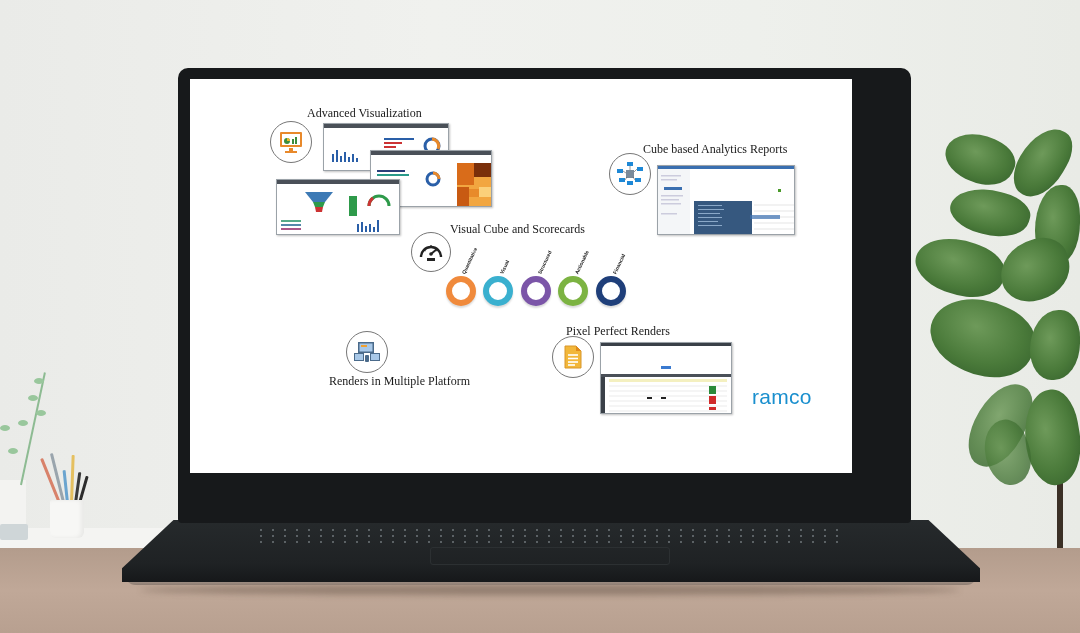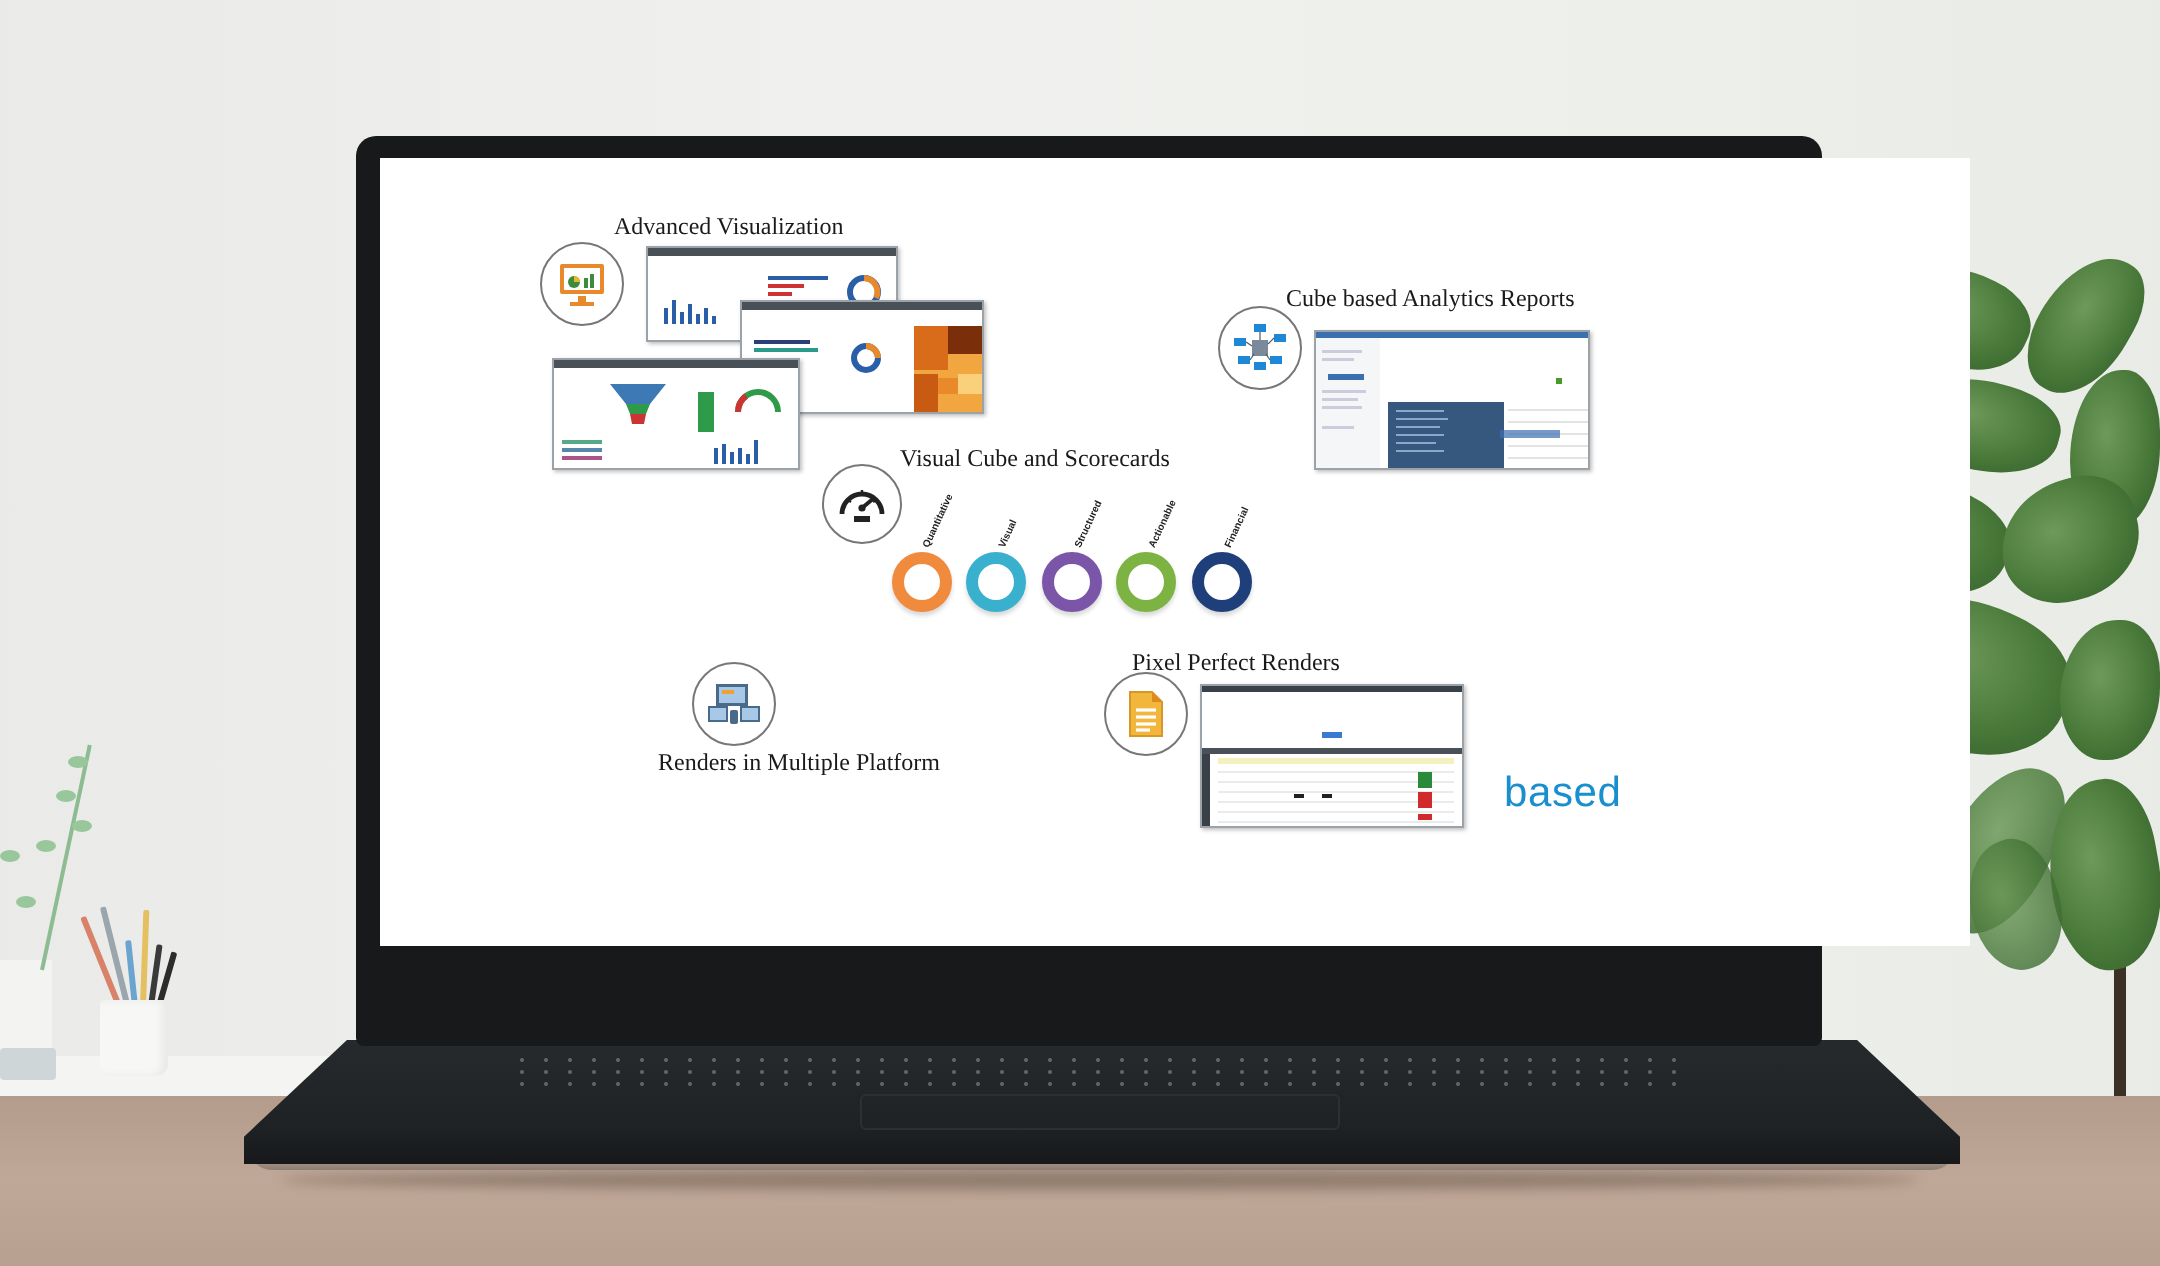--- a/index.html
+++ b/index.html
@@ -19,21 +19,21 @@
   .vase-base { position: absolute; left: 0; top: 524px; width: 28px; height: 16px; background: #cfd6d8; border-radius: 2px; }
   .stem { position: absolute; width: 2px; background: #8dbb92; transform-origin: bottom center; }
   .leaf-s { position: absolute; width: 10px; height: 6px; background: #99c79c; border-radius: 50%; }
 
   
   .trunk { position: absolute; left: 1057px; top: 470px; width: 6px; height: 78px; background: #3b3026; }
   .leaf { position: absolute; border-radius: 60% 40% 55% 45%; background: radial-gradient(ellipse at 40% 40%, #6e9a5a 0%, #4a7a3a 55%, #2f5a28 100%); }
 
   
   .lid { position: absolute; left: 178px; top: 68px; width: 733px; height: 455px; background: #17191b; border-radius: 10px 10px 4px 4px; }
-  .screen { position: absolute; left: 190px; top: 79px; width: 795px; height: 394px; background: #ffffff; overflow: hidden; }
+  .screen { position: absolute; left: 190px; top: 79px; width: 662px; height: 394px; background: #ffffff; overflow: hidden; }
   .base { position: absolute; left: 122px; top: 520px; width: 858px; height: 62px;
     background: linear-gradient(180deg, #262a2c 0%, #1f2224 70%, #16181a 100%);
     clip-path: polygon(6% 0, 94% 0, 100% 78%, 100% 100%, 0 100%, 0 78%); }
   .base-rim { position: absolute; left: 124px; top: 573px; width: 854px; height: 12px;
     background: linear-gradient(180deg, #c7b8ae 0%, #8e7d72 100%); border-radius: 0 0 40px 40px; }
   .base-shadow { position: absolute; left: 140px; top: 585px; width: 820px; height: 10px; background: rgba(60,45,35,.35); border-radius: 50%; filter: blur(3px); }
   .keys { position: absolute; left: 255px; top: 527px; width: 590px; height: 16px;
     background-image: radial-gradient(circle, rgba(160,170,175,.45) 0.8px, transparent 1.2px);
     background-size: 12px 6px; }
   .trackpad { position: absolute; left: 430px; top: 547px; width: 240px; height: 18px; border: 1px solid #2c3032; border-radius: 3px; }
@@ -296,14 +296,14 @@
       </g>
       <rect x="46" y="51" width="5" height="2" fill="#222"></rect>
         <rect x="60" y="51" width="5" height="2" fill="#222"></rect>
       <rect x="108" y="40" width="7" height="8" fill="#2a8a3a"></rect>
       <rect x="108" y="50" width="7" height="8" fill="#d02a2a"></rect>
       <rect x="108" y="61" width="7" height="3" fill="#d02a2a"></rect>
       <rect x="0" y="31" width="4" height="38" fill="#3a4048"></rect>
     </svg>
   </div>
 
-  <div class="ramco" style="left:562px;top:306px;">based</div>
+  <div class="ramco" style="left:562px;top:306px;">ramco</div>
 </div>
 
 </body></html>

